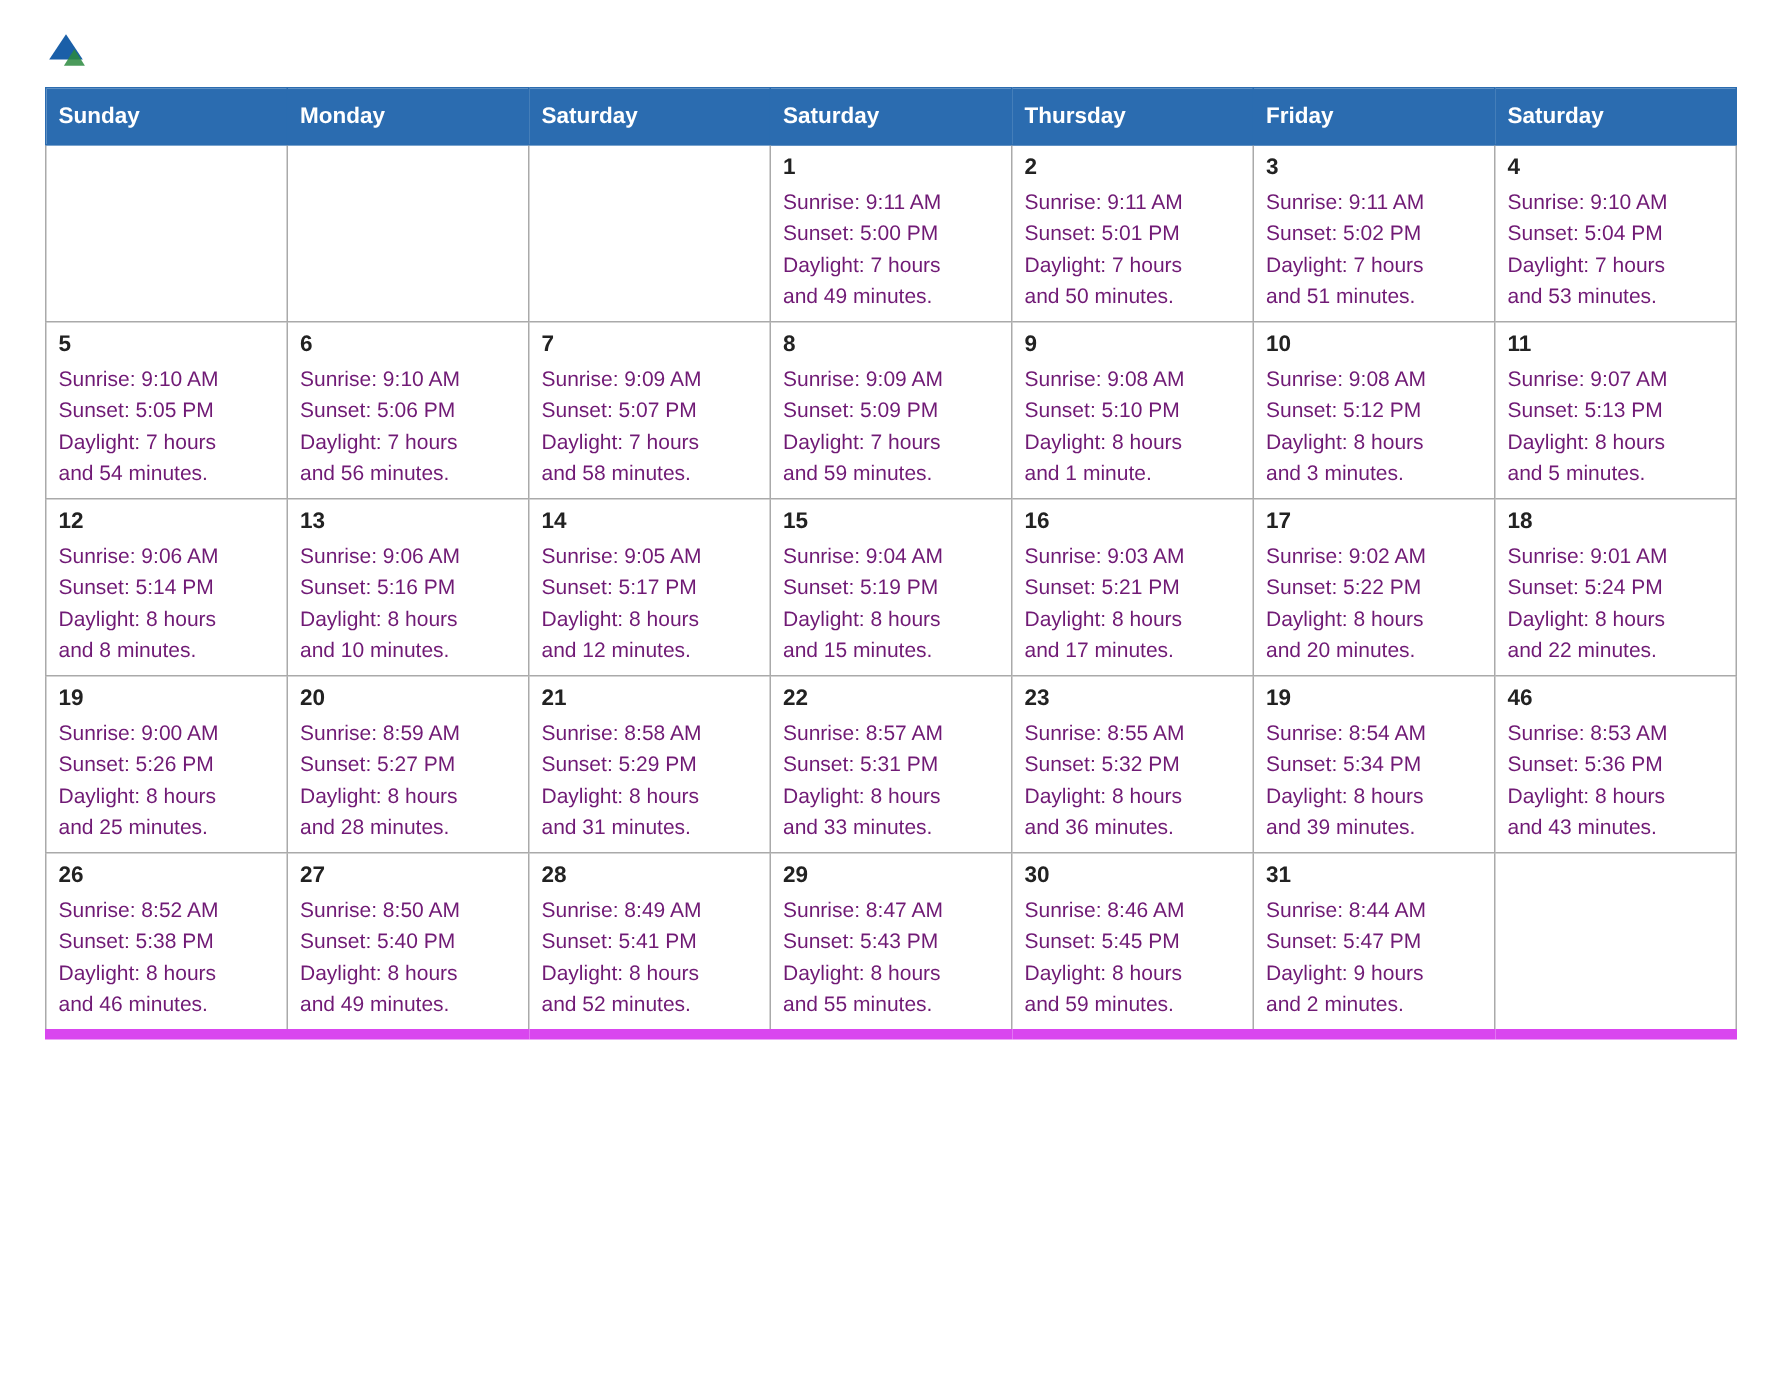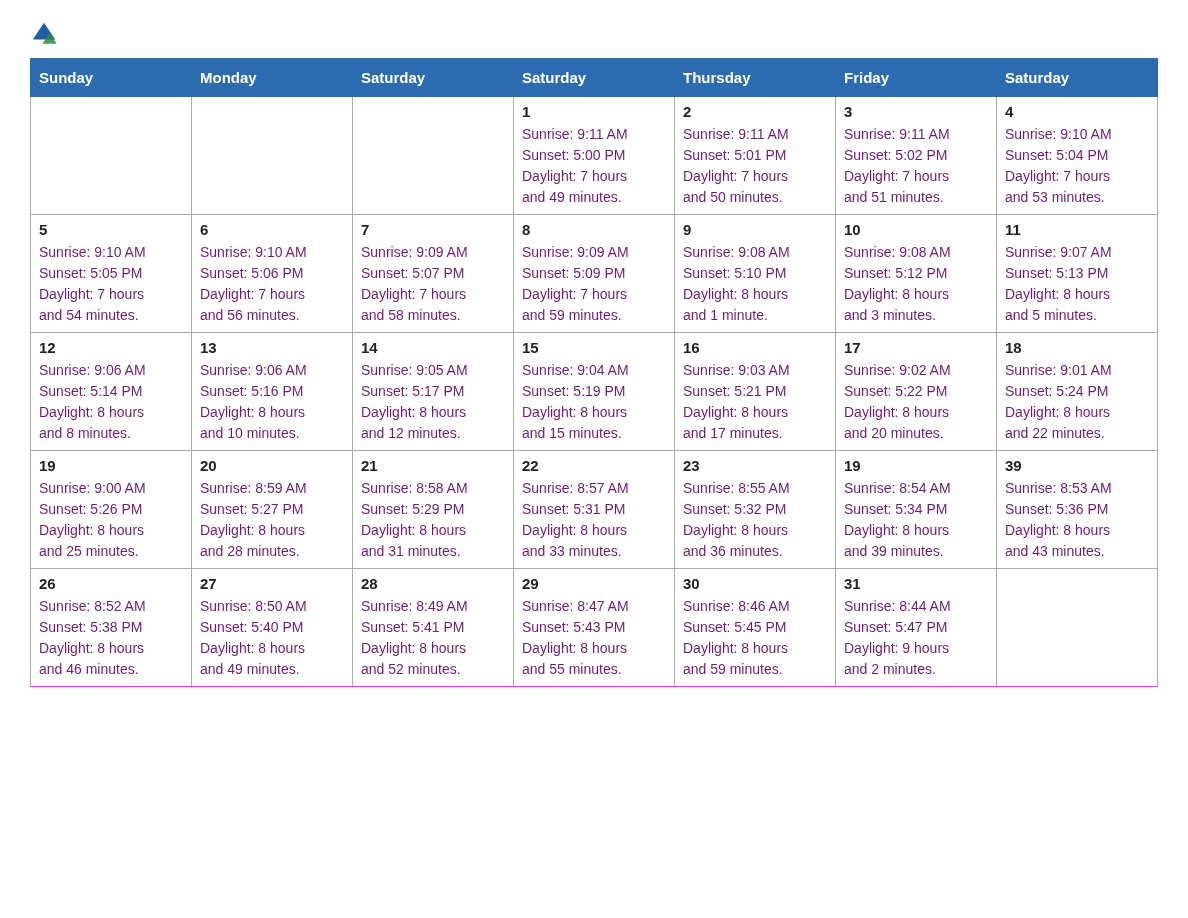--- a/index.html
+++ b/index.html
@@ -84,21 +84,21 @@
       font-size: 14px;
       color: #701a75;
     }
     tr td:first-child .day-number {
       color: #222;
     }
     .empty-cell {
       background: #fff;
     }
     tr:last-child td {
-      border-bottom: 1px solid #d946ef;
+      border-bottom: 7px solid #d946ef;
       margin-left: 24px;
     }
   </style>
 </head>
 <body>
 
 <div class="header">
   <div class="logo">
     <svg class="logo-icon" viewBox="0 0 40 40" xmlns="http://www.w3.org/2000/svg">
       <polygon points="20,4 36,28 4,28" fill="#1a5fa8"></polygon>
@@ -227,21 +227,21 @@
         </td>
         <td>
           <span class="day-number">23</span>
           <div class="day-info">Sunrise: 8:55 AM<br>Sunset: 5:32 PM<br>Daylight: 8 hours<br>and 36 minutes.</div>
         </td>
         <td>
           <span class="day-number">19</span>
           <div class="day-info">Sunrise: 8:54 AM<br>Sunset: 5:34 PM<br>Daylight: 8 hours<br>and 39 minutes.</div>
         </td>
         <td>
-          <span class="day-number">39</span>
+          <span class="day-number">46</span>
           <div class="day-info">Sunrise: 8:53 AM<br>Sunset: 5:36 PM<br>Daylight: 8 hours<br>and 43 minutes.</div>
         </td>
       </tr>
       <tr>
         <td>
           <span class="day-number">26</span>
           <div class="day-info">Sunrise: 8:52 AM<br>Sunset: 5:38 PM<br>Daylight: 8 hours<br>and 46 minutes.</div>
         </td>
         <td>
           <span class="day-number">27</span>

